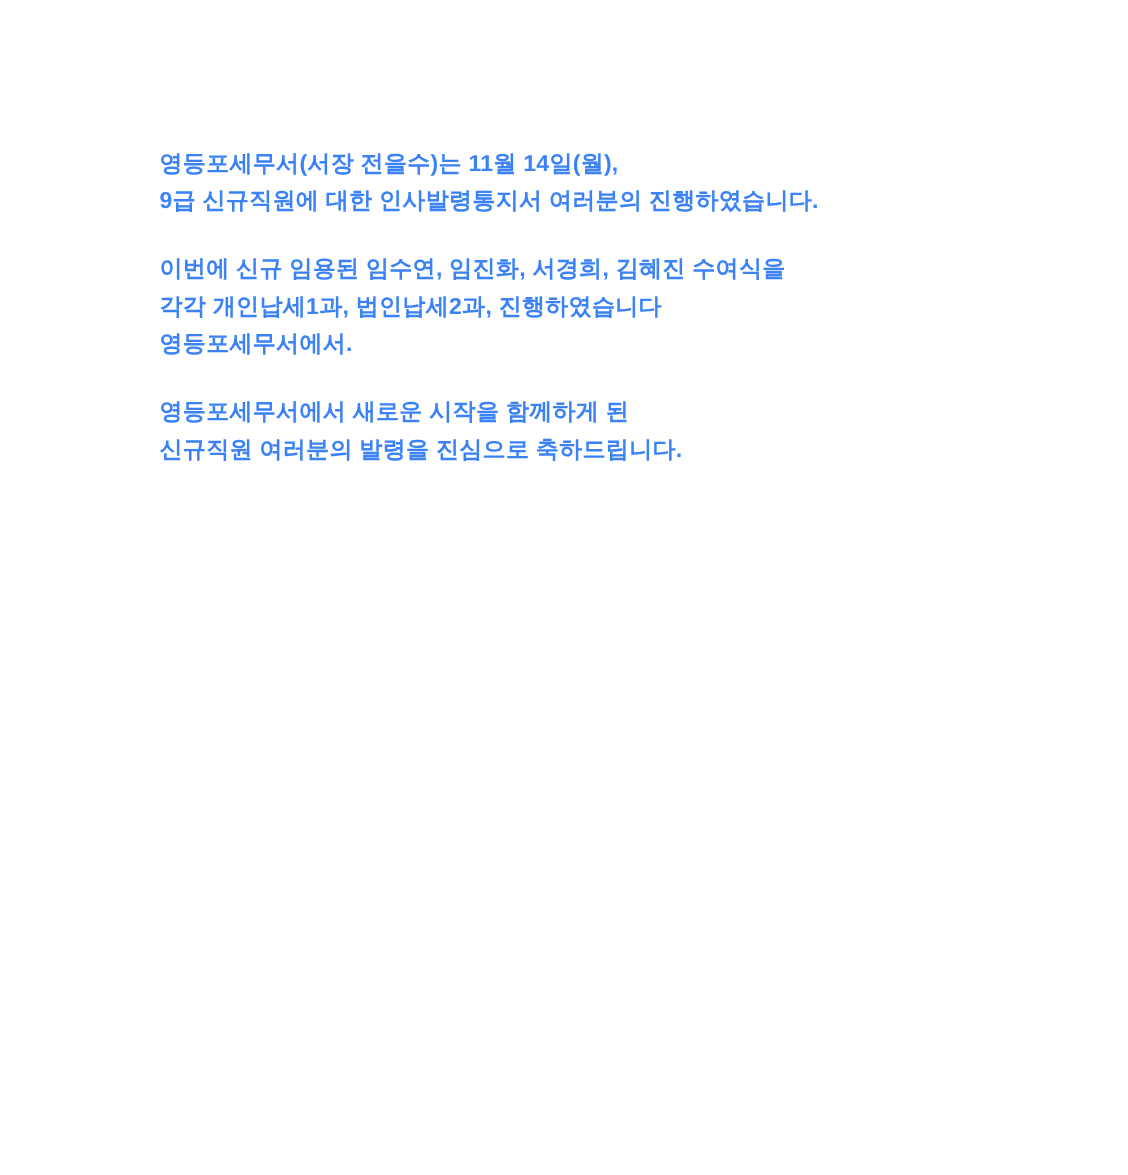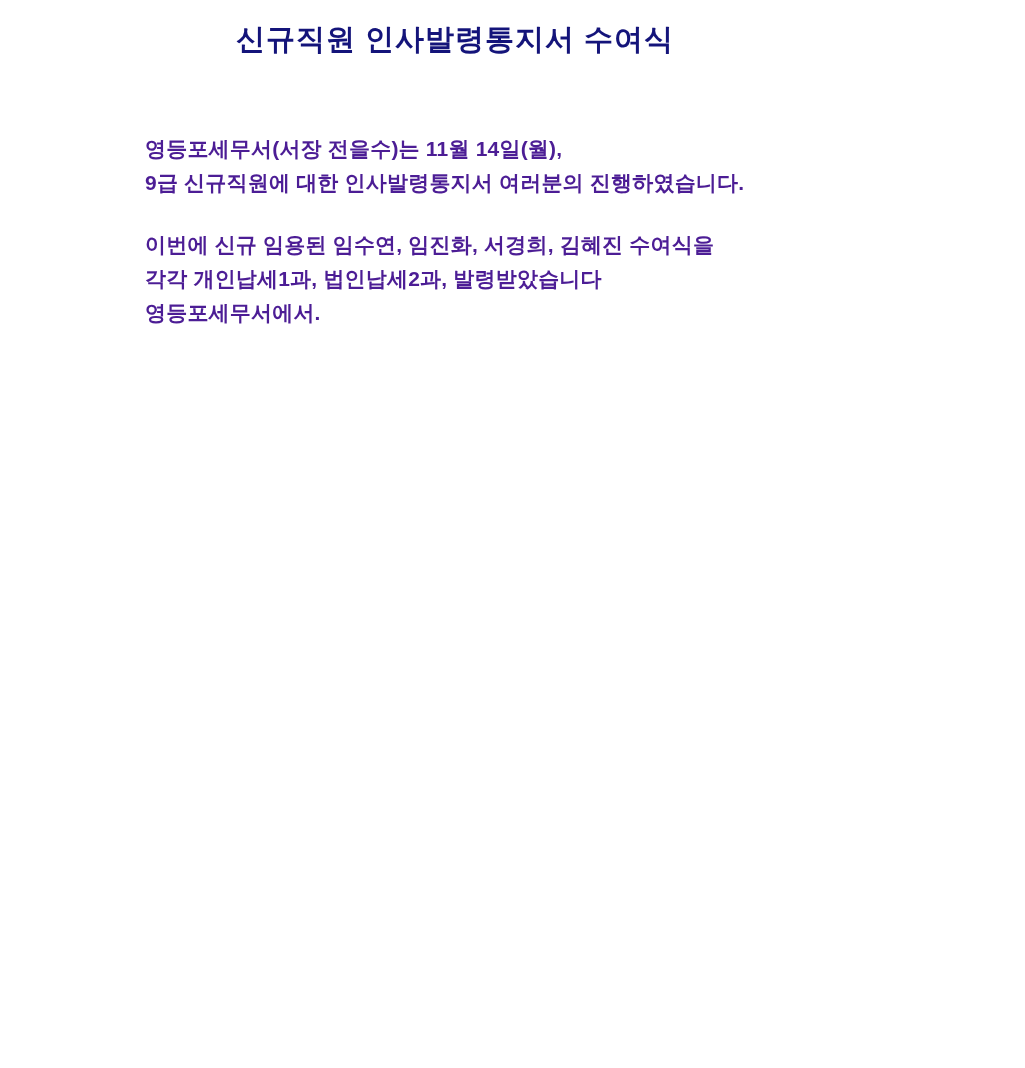--- a/index.html
+++ b/index.html
@@ -36,47 +36,50 @@
     position: absolute;
     top: 132px;
     left: 145px;
     width: 820px;
   }
   .para {
     margin: 0 0 28px 0;
     font-size: 21px;
     font-weight: bold;
     line-height: 1.62;
-    color: #4c1d95;
+    color: #3b82f6;
     letter-spacing: 0.2px;
   }
   .para:last-child {
     margin-bottom: 0;
   }
   .para .line {
     display: block;
     white-space: nowrap;
   }
 </style>
 </head>
 <body>
 
 <div class="page">
 
-  <div class="doc-title">신규직원 인사발령통지서 수여식</div>
 
   <div class="body-block">
 
     <p class="para">
       <span class="line">영등포세무서(서장 전을수)는 11월 14일(월),</span>
       <span class="line">9급 신규직원에 대한 인사발령통지서 여러분의 진행하였습니다.</span>
     </p>
 
     <p class="para">
       <span class="line">이번에 신규 임용된 임수연, 임진화, 서경희, 김혜진 수여식을</span>
-      <span class="line">각각 개인납세1과, 법인납세2과, 발령받았습니다</span>
+      <span class="line">각각 개인납세1과, 법인납세2과, 진행하였습니다</span>
       <span class="line">영등포세무서에서.</span>
     </p>
 
+    <p class="para">
+      <span class="line">영등포세무서에서 새로운 시작을 함께하게 된</span>
+      <span class="line">신규직원 여러분의 발령을 진심으로 축하드립니다.</span>
+    </p>
 
   </div>
 
 </div>
 
 </body></html>

